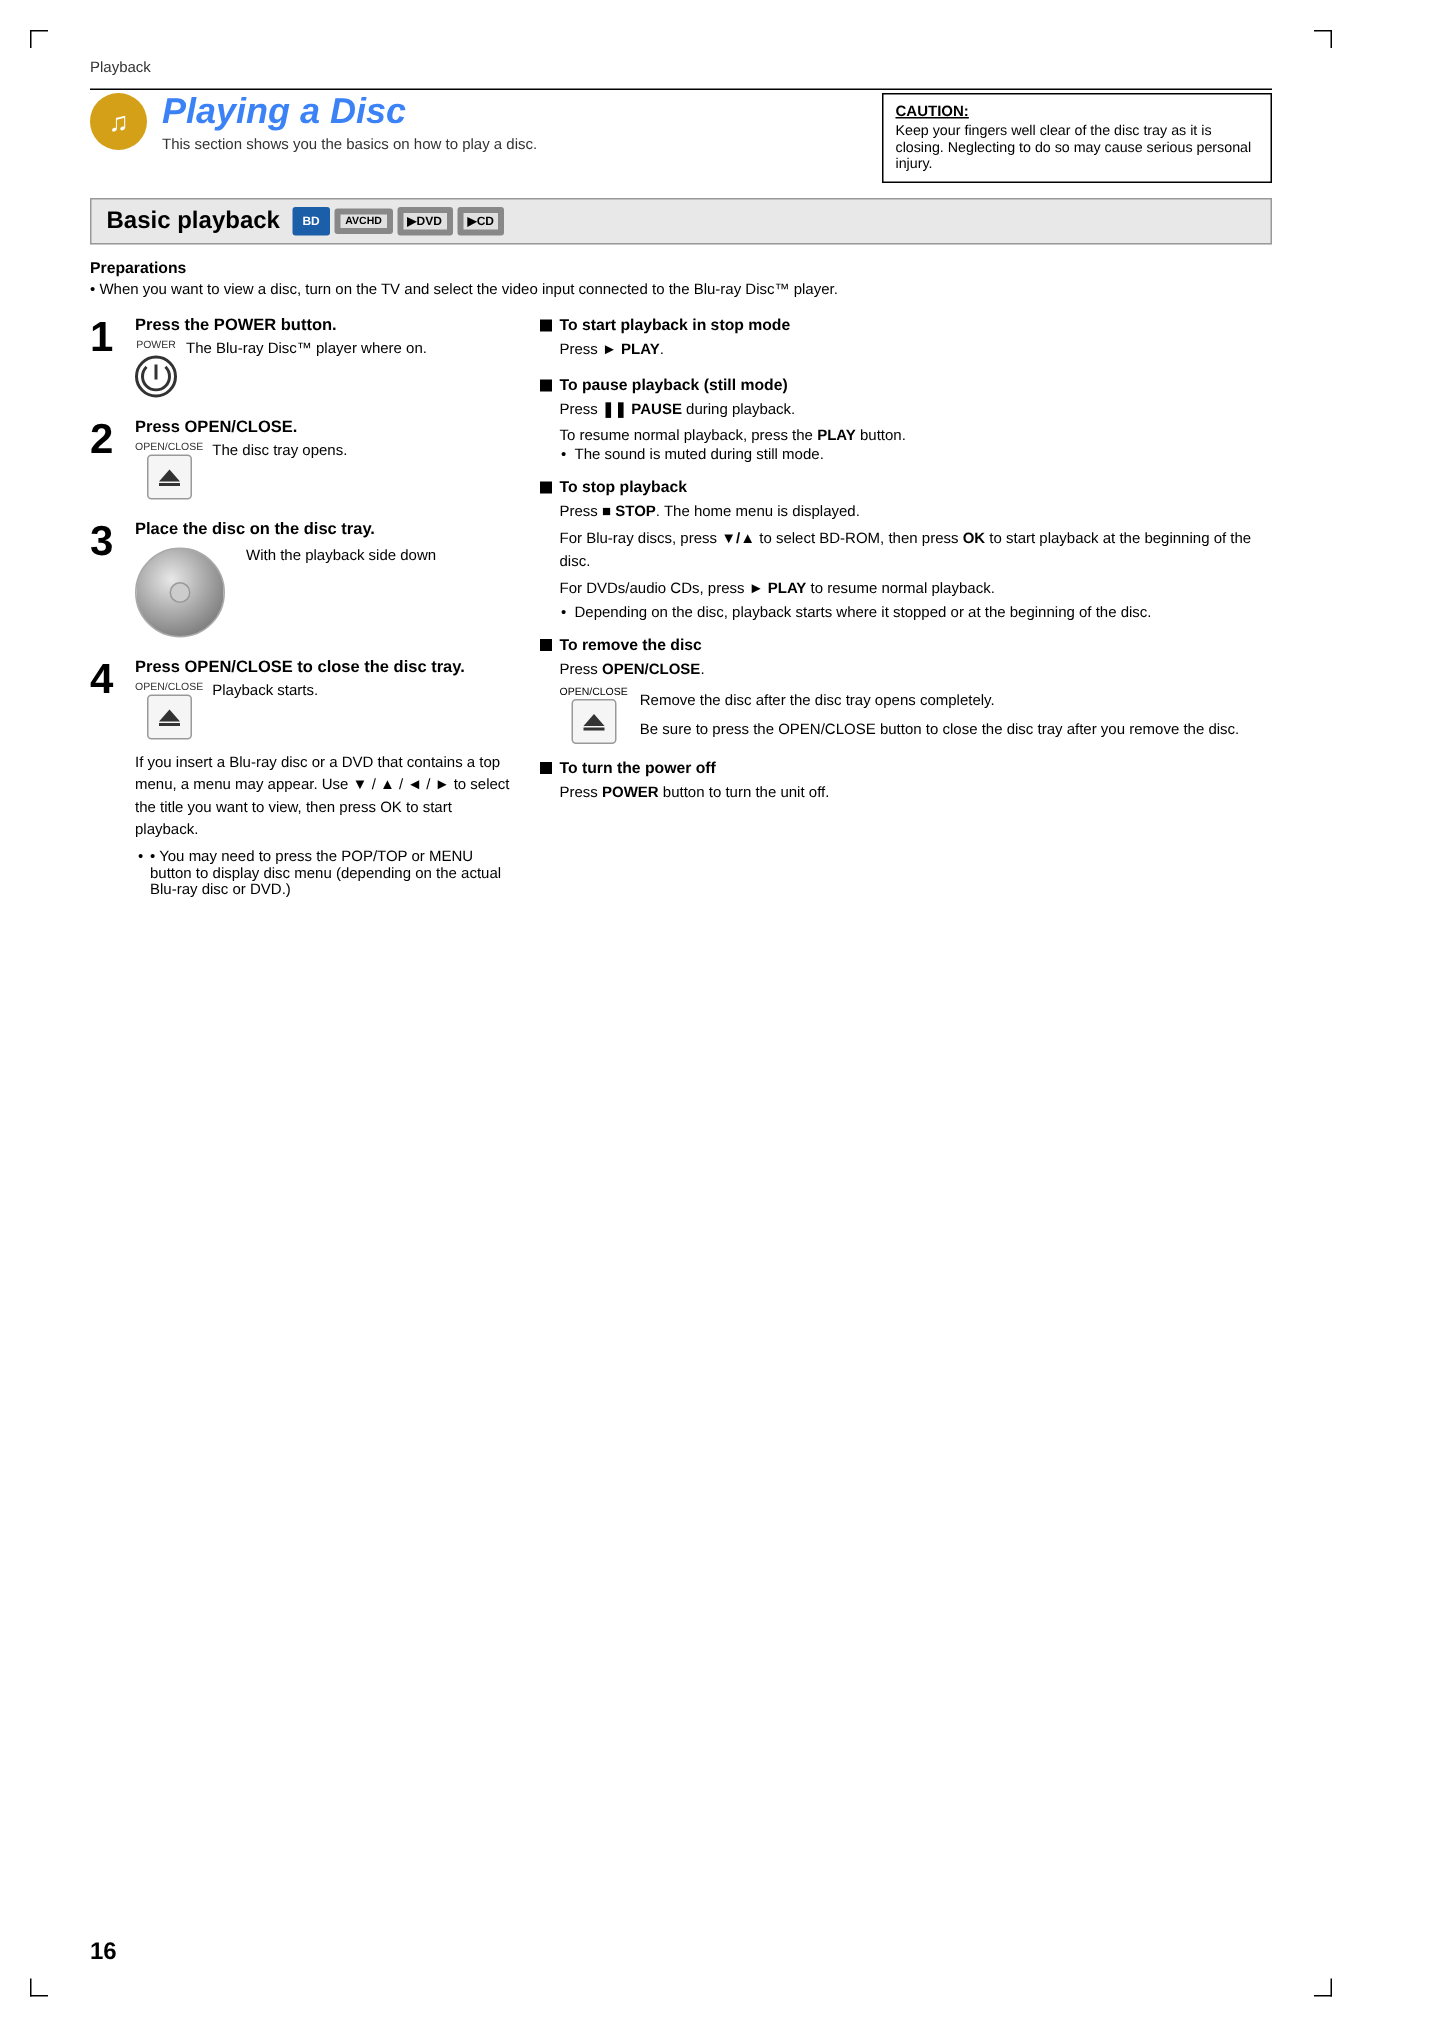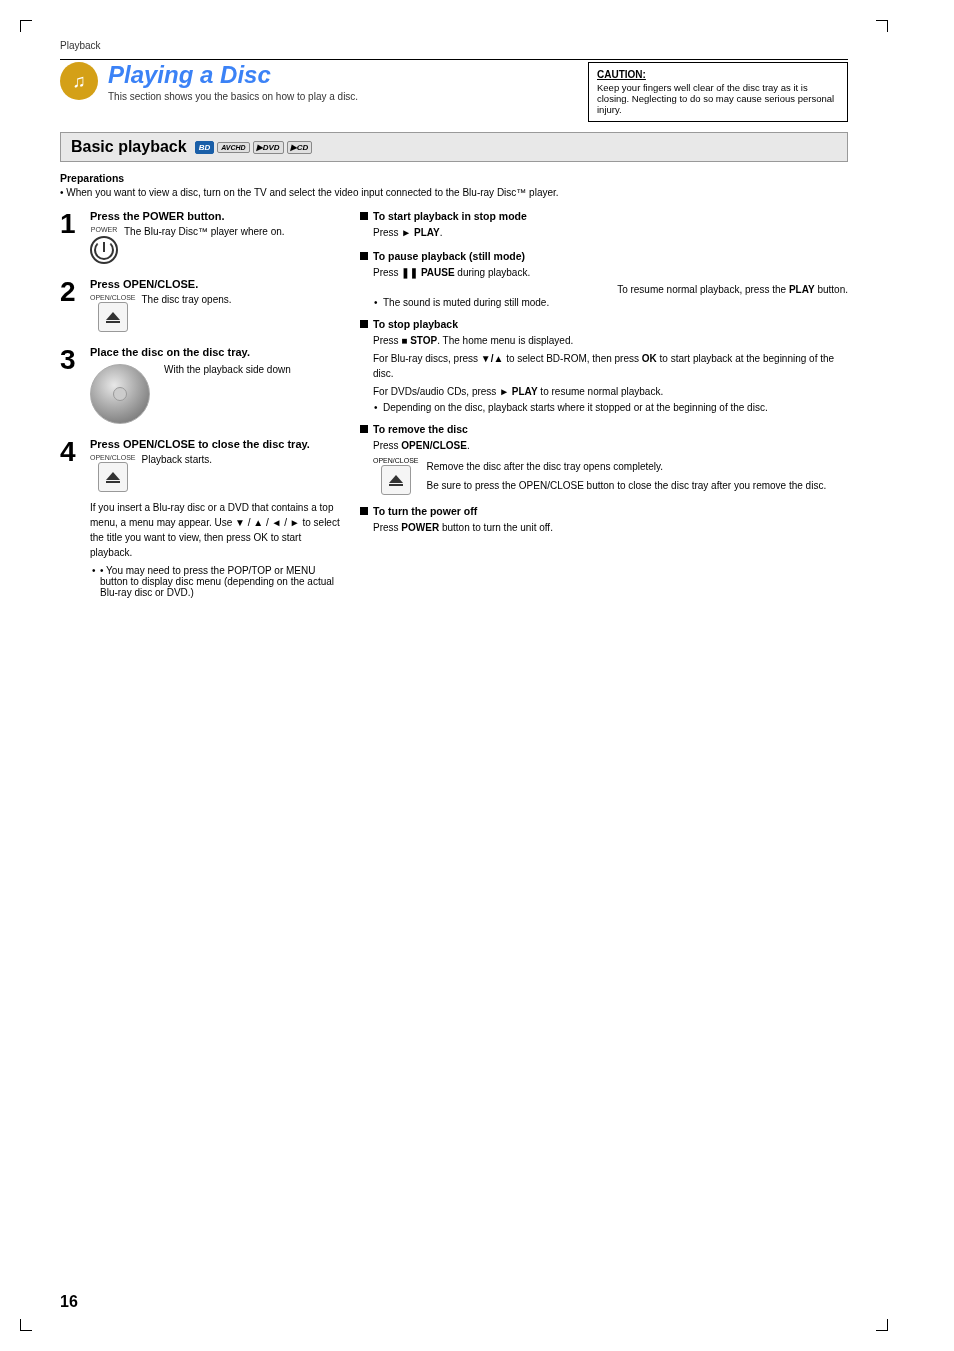--- a/index.html
+++ b/index.html
@@ -99,22 +99,21 @@
     .disc-badges {
       display: flex;
       gap: 3px;
       align-items: center;
     }
     .badge {
       font-size: 8px;
       font-weight: bold;
       padding: 1px 3px;
       border-radius: 2px;
-      border: 1px solid #0f172a;
-      font-style: italic;
+      border: 4px solid #0f172a;
     }
     .badge-bd { background: #1a5fa8; color: white; border-color: #1a5fa8; }
     .badge-avchd { background: #e0e0e0; color: #000; border-color: #888; font-size: 7px; }
     .badge-dvd { background: #e0e0e0; color: #000; border-color: #888; }
     .badge-cd { background: #e0e0e0; color: #000; border-color: #888; }
 
     .preparations-title {
       font-weight: bold;
       font-size: 10.5px;
       margin-bottom: 3px;
@@ -473,21 +472,21 @@
       </div>
 
       <div class="right-section">
         <div class="section-heading">
           <div class="black-square"></div>
           <div class="section-title">To pause playback (still mode)</div>
         </div>
         <div class="section-body">
           Press <span class="bold">❚❚ PAUSE</span> during playback.
         </div>
-        <div class="section-body" style="margin-top:2px;text-align:right;">
+        <div class="section-body" style="margin-top:2px;">
           To resume normal playback, press the <span class="bold">PLAY</span> button.
         </div>
         <div class="sub-note">The sound is muted during still mode.</div>
       </div>
 
       <div class="right-section">
         <div class="section-heading">
           <div class="black-square"></div>
           <div class="section-title">To stop playback</div>
         </div>

